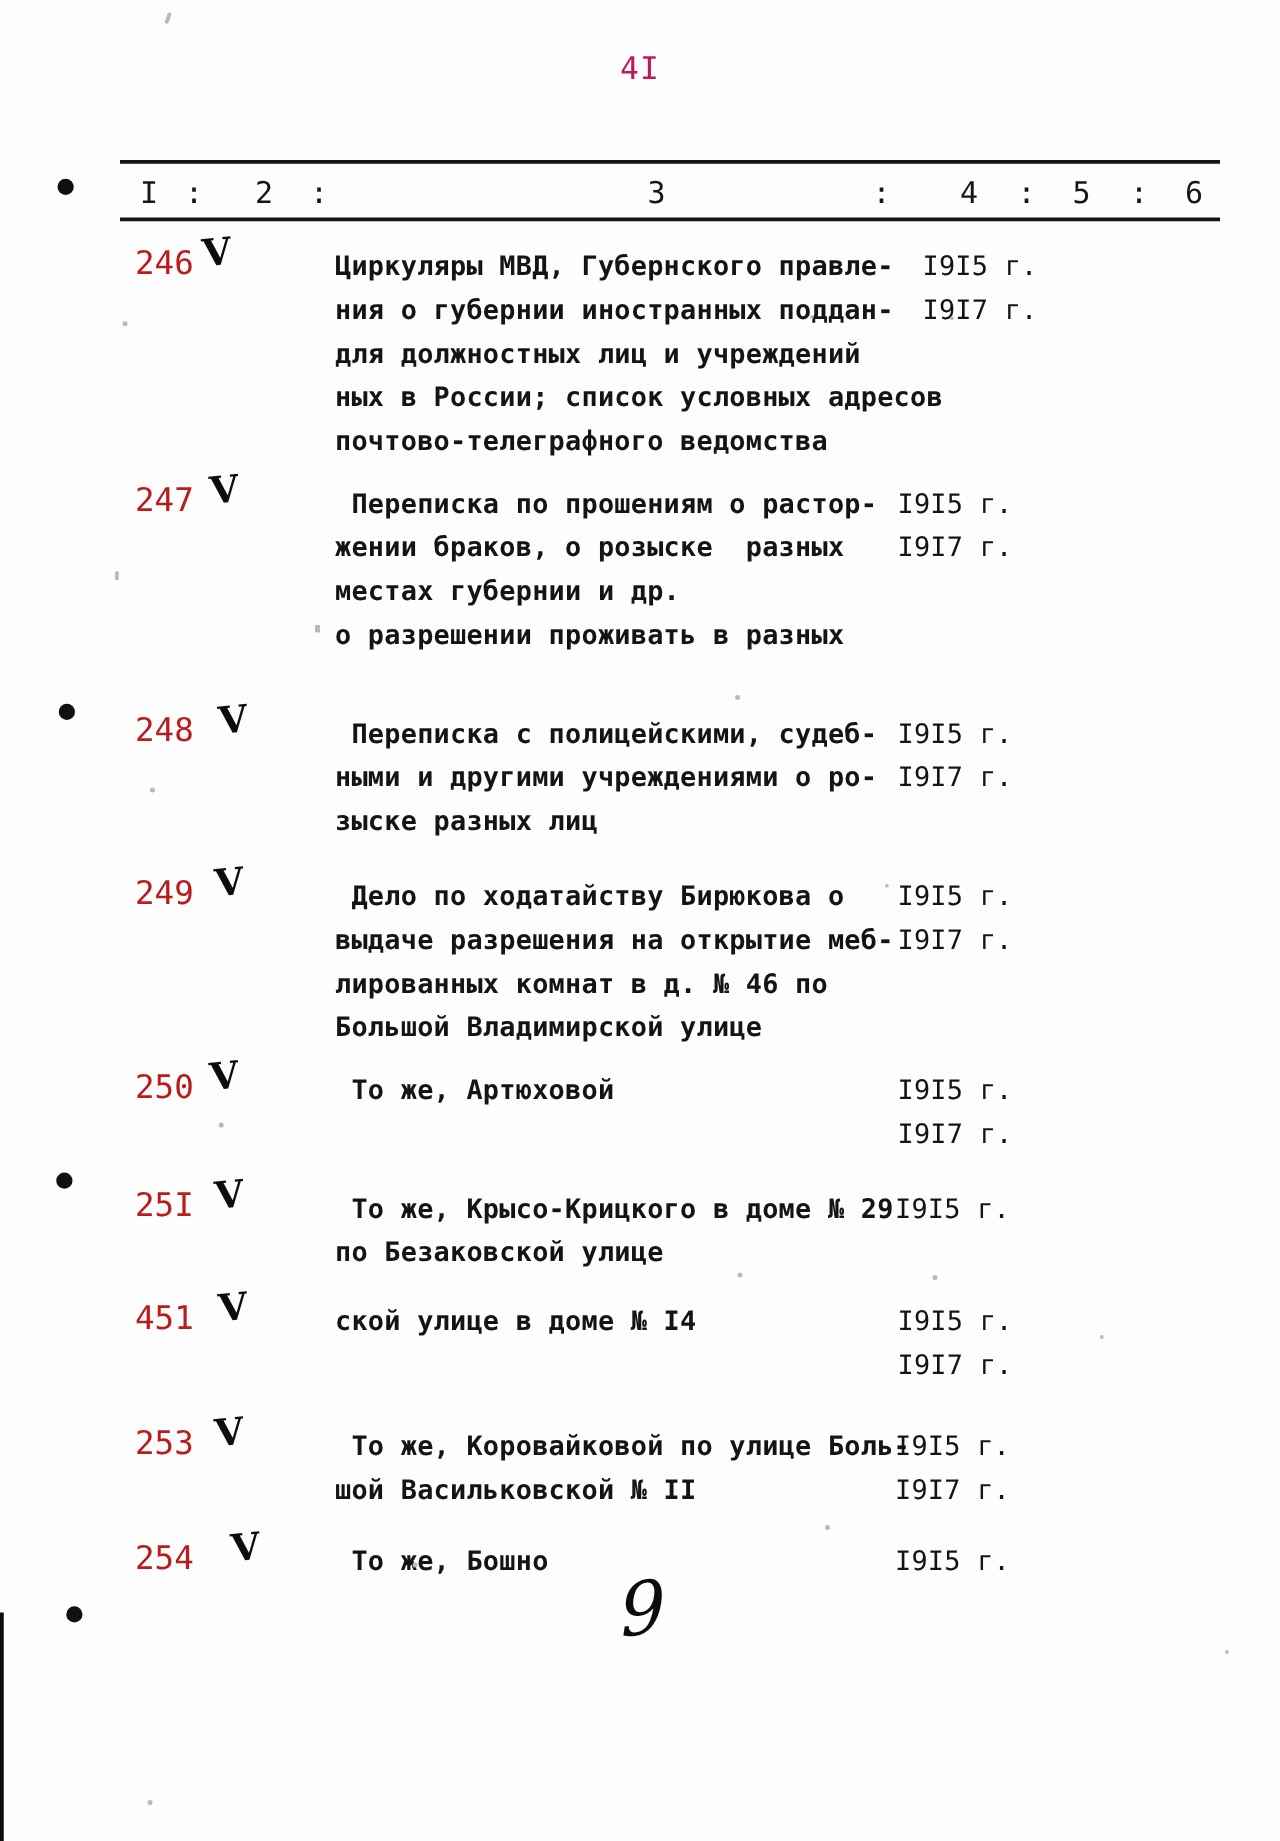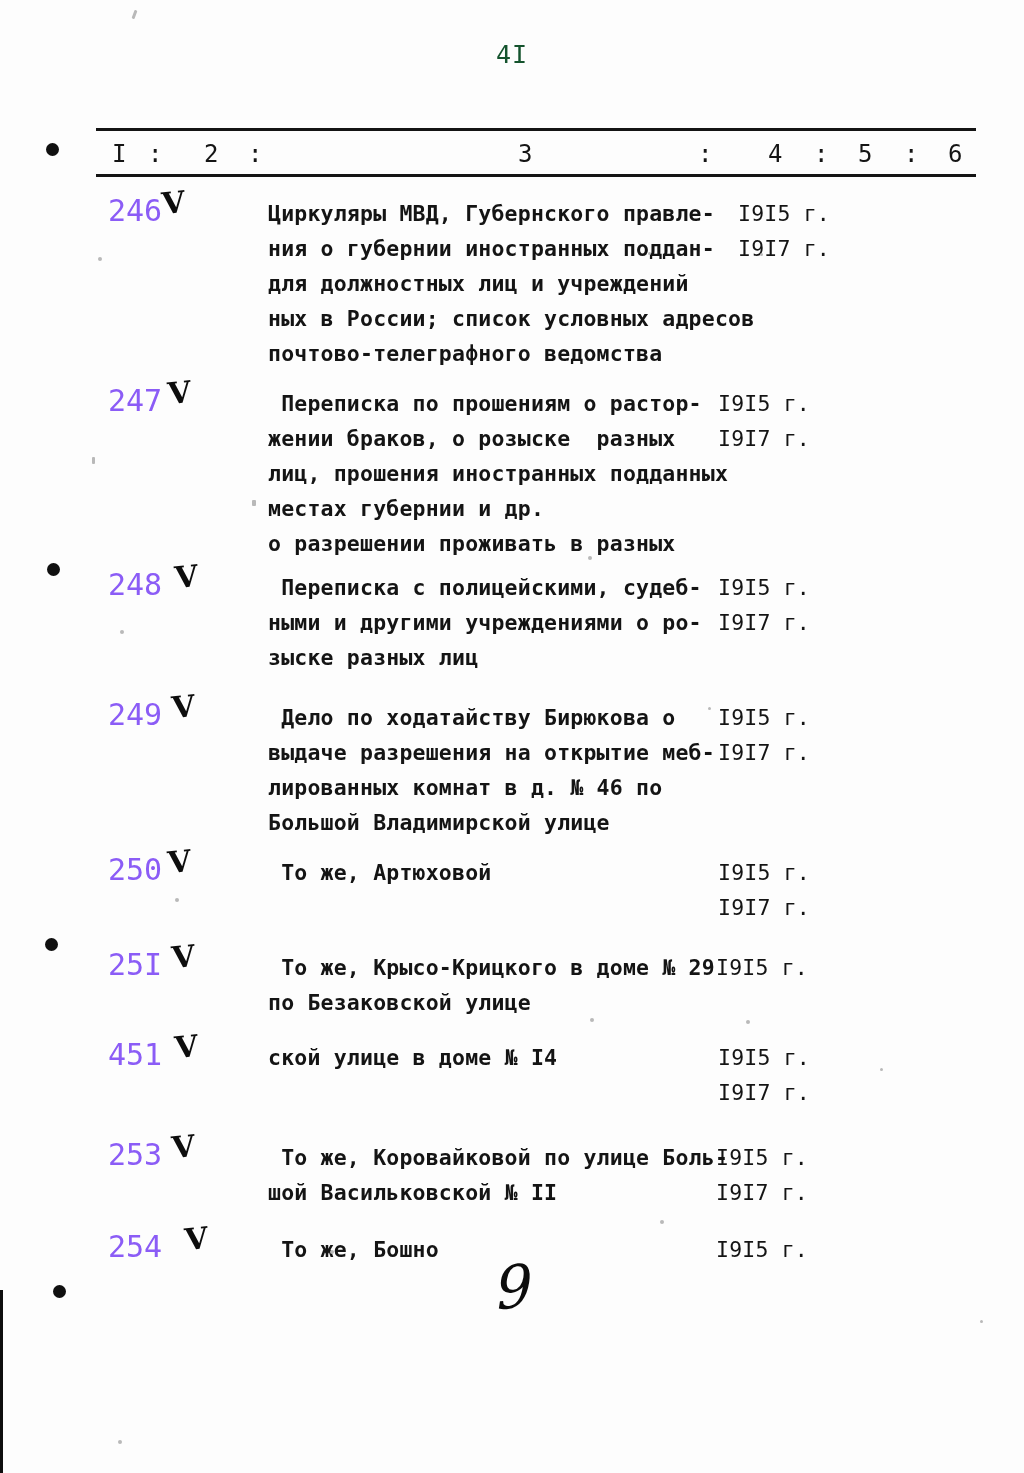--- a/index.html
+++ b/index.html
@@ -16,21 +16,21 @@
     background:#fdfdfd;
   }
   
   .speck{position:absolute;background:#b9b9b9;border-radius:50%;}
 
   #page-number{
     position:absolute;top:40px;left:0;width:1024px;
     text-align:center;
     font-size:25px;letter-spacing:1px;
     font-family:"DejaVu Sans Mono","Liberation Mono",monospace;
-    color:#14532d;
+    color:#be185d;
   }
 
   
   #col-header{
     position:absolute;left:96px;top:128px;width:880px;height:52px;
   }
   #col-header .rule{
     position:absolute;left:0;width:880px;height:3px;background:#141414;
   }
   #col-header .rule.top{top:0px;}
@@ -42,23 +42,23 @@
     position:absolute;top:0;
     font-size:24px;line-height:36px;
     color:#151515;
     white-space:nowrap;
   }
 
   
   .entry{position:absolute;left:0;width:1024px;}
   .num{
     position:absolute;left:108px;top:0;
-    font-size:30px;line-height:30px;
+    font-size:26px;line-height:30px;
     white-space:nowrap;
-    color:#8b5cf6;
+    color:#b91c1c;
   }
   .check{
     position:absolute;top:-8px;
     font-family:"DejaVu Serif","Liberation Serif",serif;
     font-size:30px;line-height:30px;
     color:#0d0d0d;
     transform:rotate(-6deg);
     font-weight:600;
   }
   .body-col{
@@ -152,21 +152,20 @@
       <div class="ln">I9I7 г.</div>
     </div>
   </div>
 
   <div class="entry" style="top:386px">
     <span class="num">247</span>
     <span class="check" style="left:168px">V</span>
     <div class="body-col">
       <div class="ln"> Переписка по прошениям о растор-</div>
       <div class="ln">жении браков, о розыске  разных</div>
-      <div class="ln">лиц, прошения иностранных подданных</div>
       <div class="ln">местах губернии и др.</div>
       <div class="ln">о разрешении проживать в разных</div>
     </div>
     <div class="years">
       <div class="ln">I9I5 г.</div>
       <div class="ln">I9I7 г.</div>
     </div>
   </div>
 
   <div class="entry" style="top:570px">

